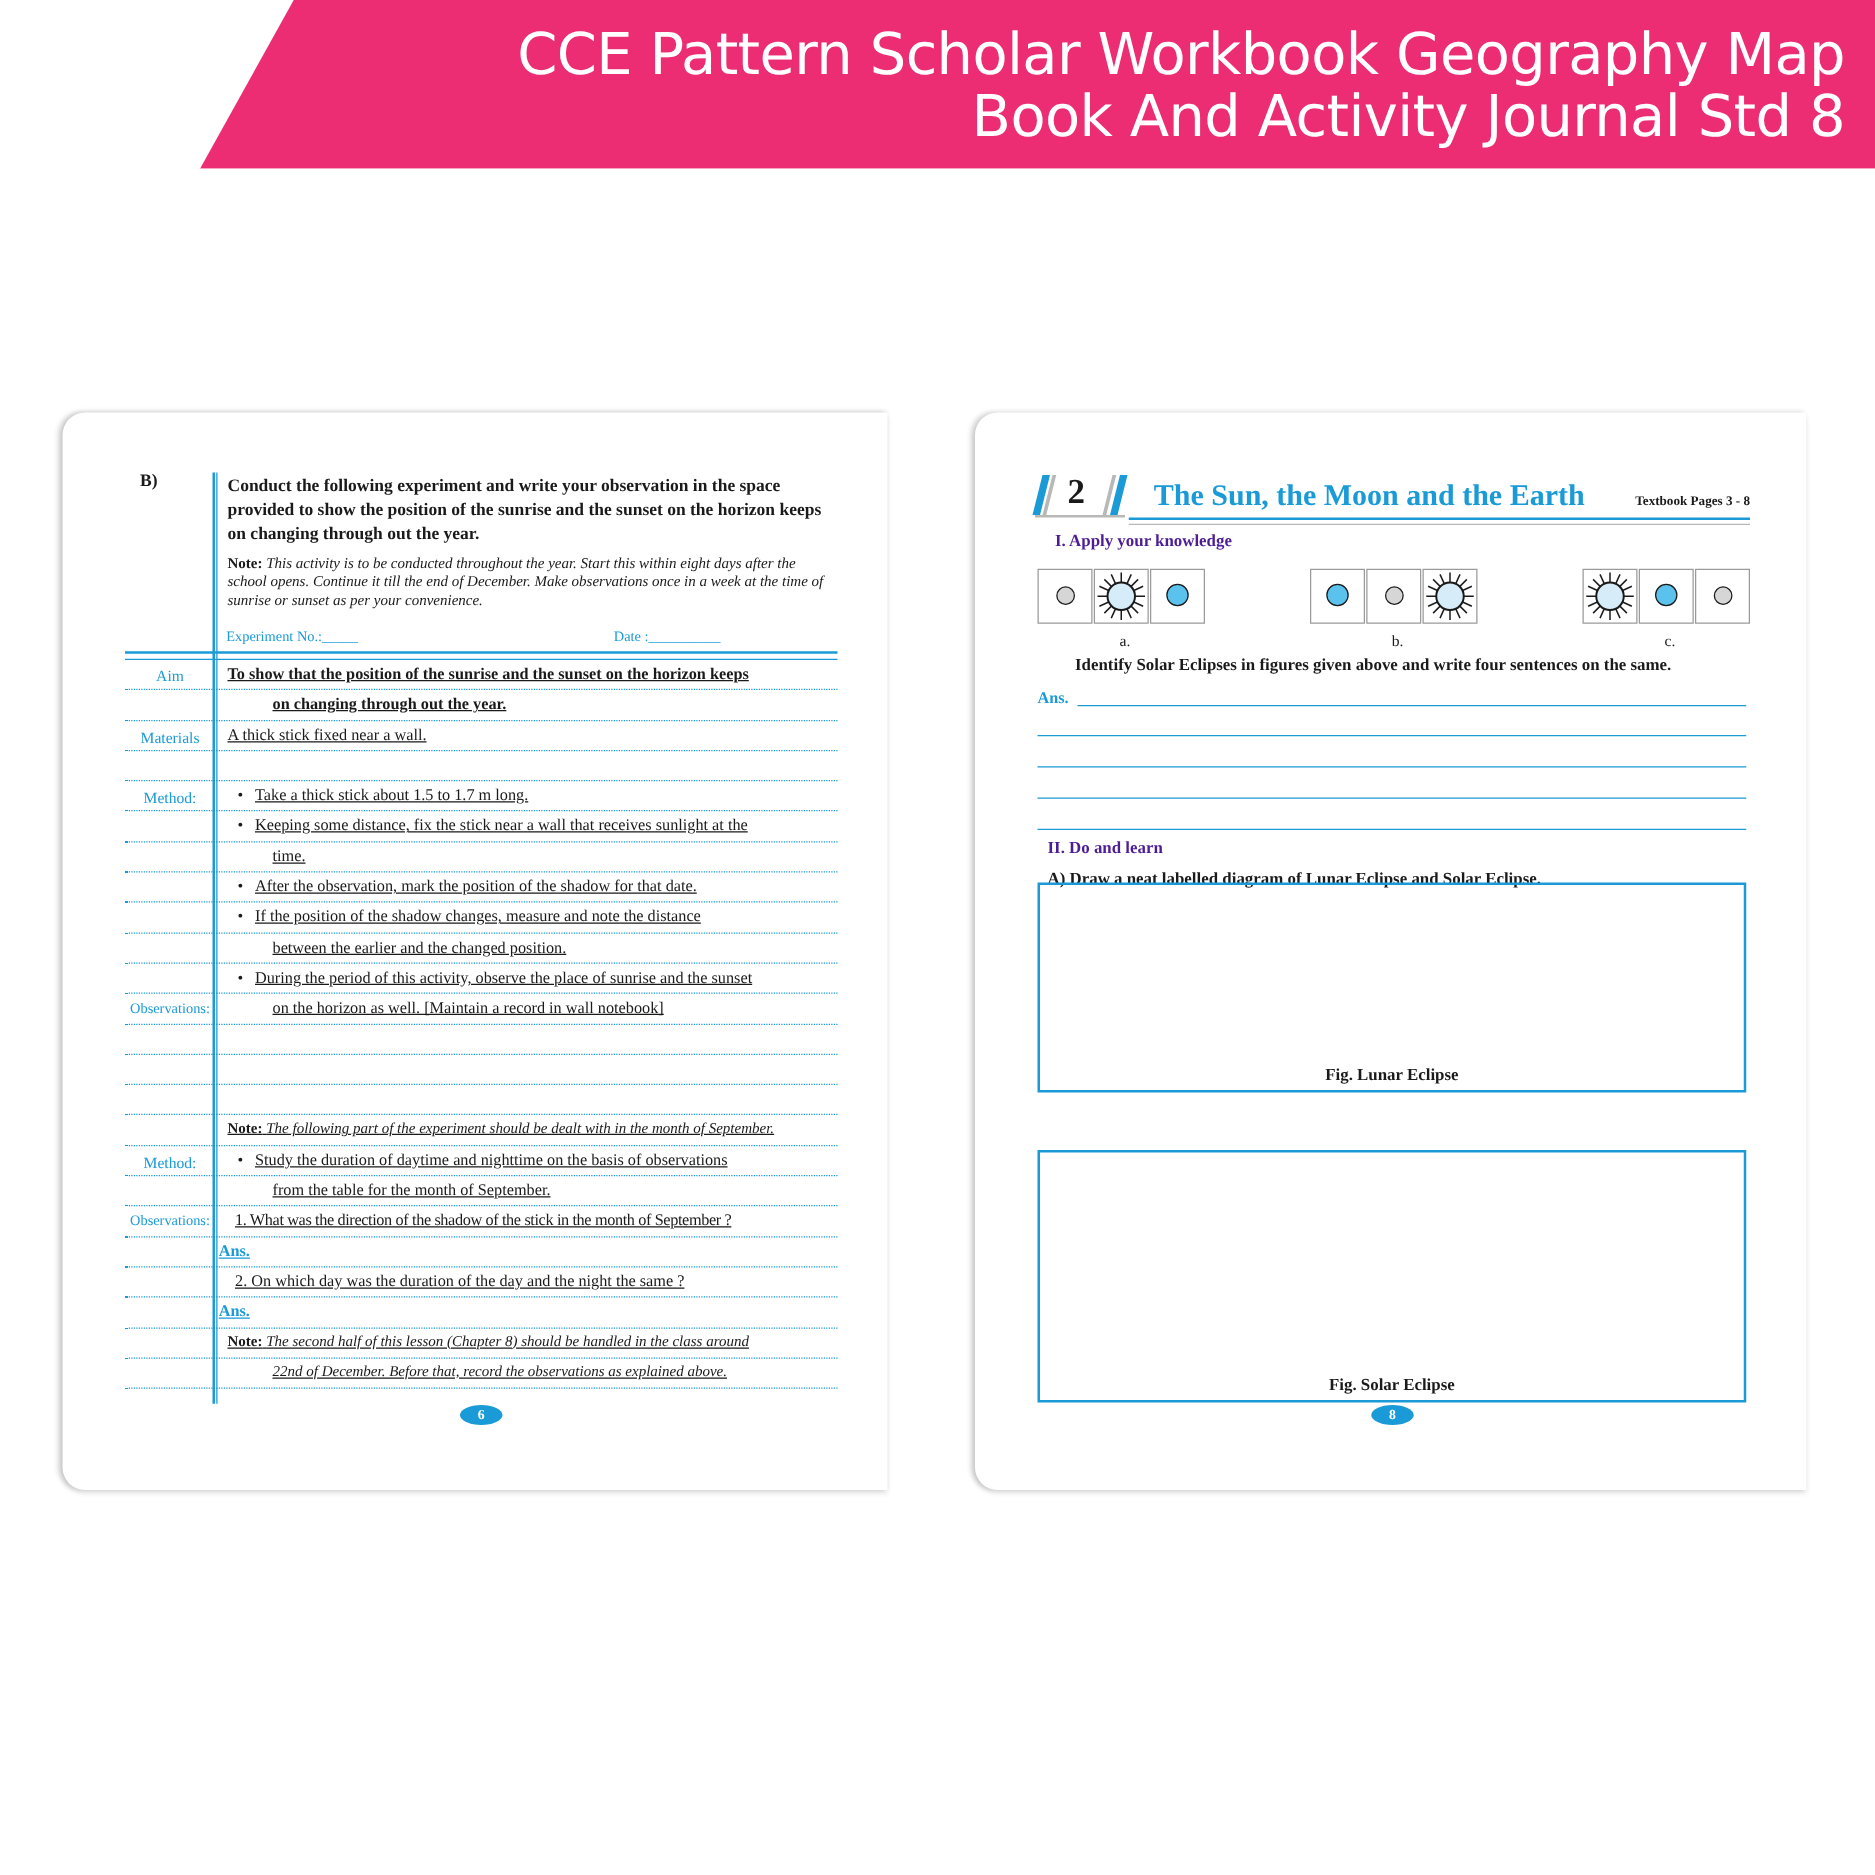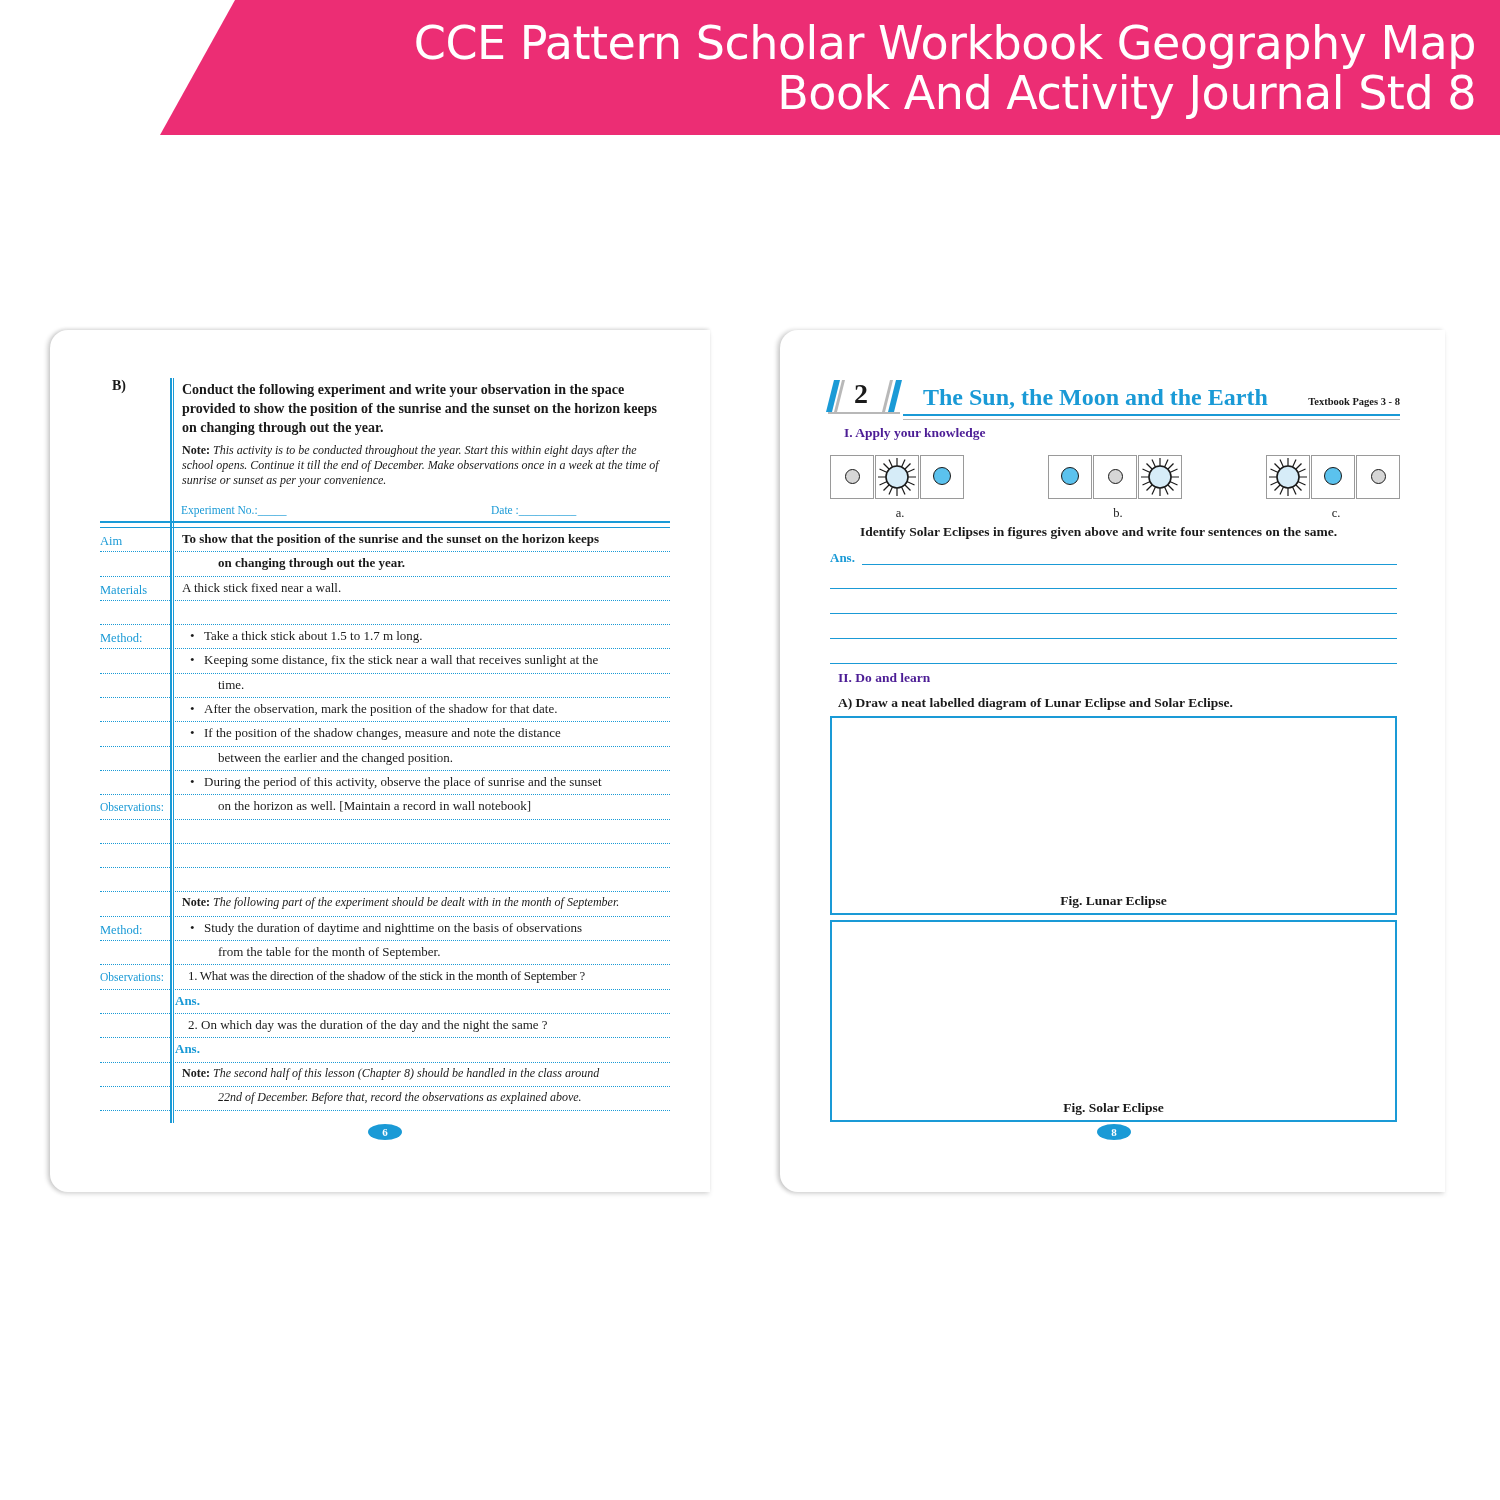--- a/index.html
+++ b/index.html
@@ -23,22 +23,22 @@
   .lp-intro .instr { font-weight:bold; font-size:14px; line-height:19px; margin:0; }
   .lp-intro .note { font-size:12px; line-height:15px; margin:6px 0 0 0; }
   .lp-intro .note b { font-style:normal; }
   .lp-intro .note i { font-style:italic; }
   .lp-exp { position:absolute; left:131px; top:174px; width:400px; font-size:11.5px; color:#1a9ad6; }
   .lp-exp .date { position:absolute; left:310px; top:0; }
   .lp-dbl { position:absolute; left:50px; top:191px; width:570px; height:4px; border-top:2px solid #1a9ad6; border-bottom:1px solid #1a9ad6; }
 
   .rows { position:absolute; left:50px; top:198px; width:570px; }
   .row { position:relative; height:23.3px; border-bottom:1.5px dotted #1a9ad6; }
-  .row .lab { position:absolute; left:0; width:72px; font-size:12.5px; color:#1a9ad6; top:6px; }
-  .row .txt { position:absolute; left:82px; top:3px; font-size:13px; white-space:nowrap; }
+  .row .lab { position:absolute; left:0; width:72px; text-align:center; font-size:12.5px; color:#1a9ad6; top:6px; }
+  .row .txt { position:absolute; left:82px; top:3px; font-size:13px; white-space:nowrap;text-decoration:underline; }
   .row .txt.b { font-weight:bold; }
   .row .txt.ind { left:118px; }
   .row .txt.ital { font-style:italic; }
   .row .txt .bul { display:inline-block; width:14px; }
   .ans { color:#1a9ad6; font-weight:bold; left:75px !important; }
 
   .pg-num { position:absolute; width:34px; height:16px; border-radius:50%; background:#1a9ad6; color:#fff; font-weight:bold; font-size:11px; text-align:center; line-height:16px; }
 
   
   .ch-head { position:absolute; left:48px; top:48px; width:572px; height:40px; }
@@ -269,21 +269,21 @@
   <div class="ans-label">Ans.</div>
   <div class="ans-line" style="left:82px; top:234px; width:535px;"></div>
   <div class="ans-line" style="left:50px; top:258px; width:567px;"></div>
   <div class="ans-line" style="left:50px; top:283px; width:567px;"></div>
   <div class="ans-line" style="left:50px; top:308px; width:567px;"></div>
   <div class="ans-line" style="left:50px; top:333px; width:567px;"></div>
 
   <div class="sec-head" style="left:58px; top:340px;">II.  Do and learn</div>
   <div class="draw-q">A)  Draw a neat labelled diagram of Lunar Eclipse and Solar Eclipse.</div>
 
-  <div class="draw-box" style="top:386px; height:199px;">
+  <div class="draw-box" style="top:376px; height:168px;">
     <div class="fig-cap">Fig. Lunar Eclipse</div>
   </div>
   <div class="draw-box" style="top:590px; height:202px;">
     <div class="fig-cap">Fig. Solar Eclipse</div>
   </div>
 
   <div class="pg-num" style="left:317px; top:794px;">8</div>
 </div>
 
 </body></html>

